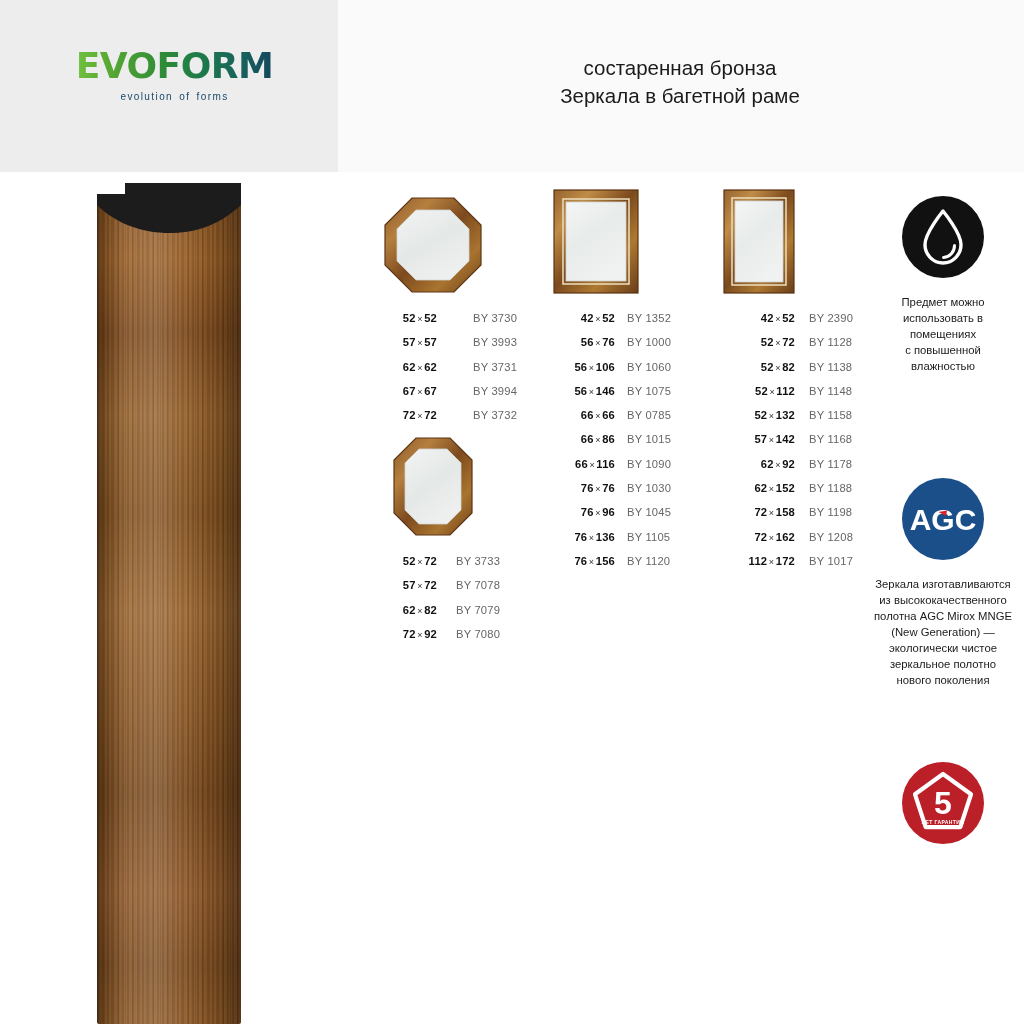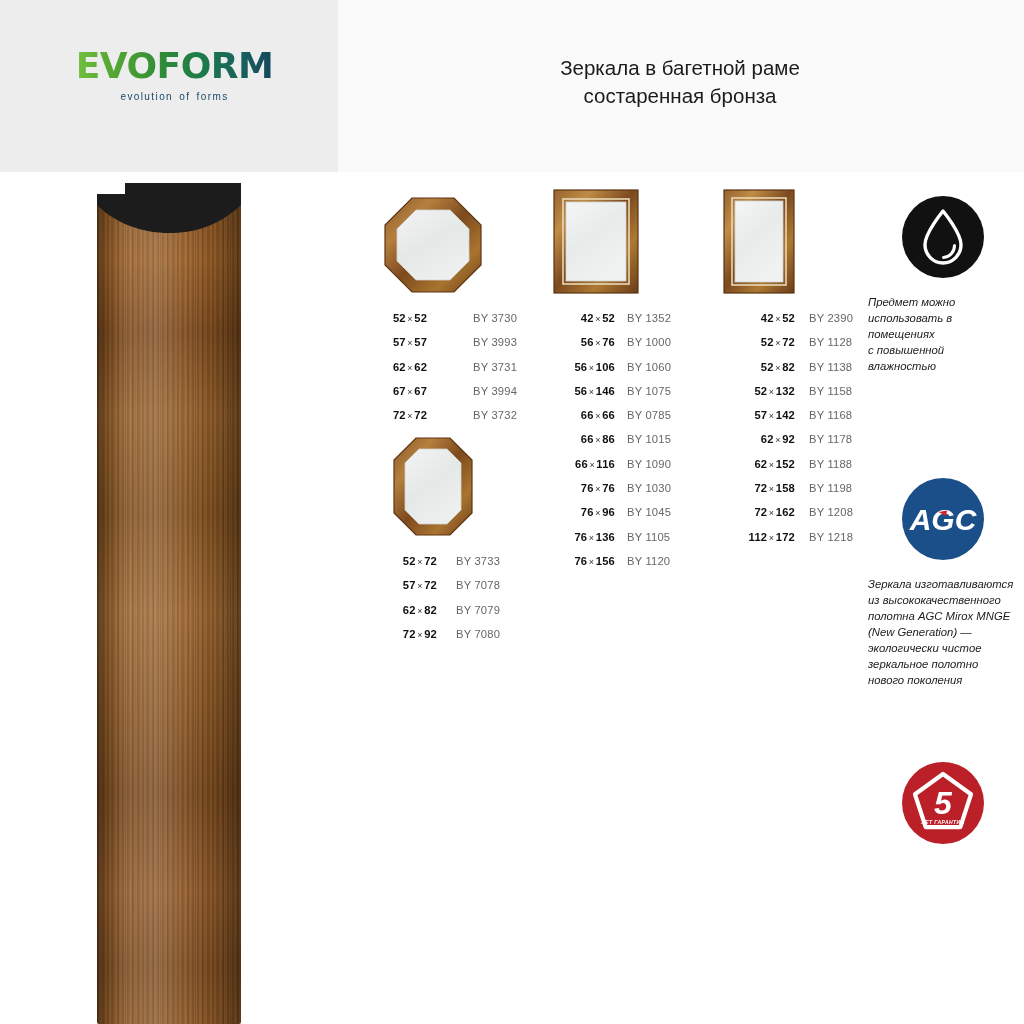--- a/index.html
+++ b/index.html
@@ -152,36 +152,35 @@
     color: #666666;
     letter-spacing: 0.2px;
   }
 
   
   #group-oct-sq   { left: 383px; top: 196px; width: 150px; }
   #group-oct-tall { left: 383px; top: 436px; width: 150px; }
   #group-rect-a   { left: 553px; top: 189px; width: 160px; }
   #group-rect-b   { left: 723px; top: 189px; width: 175px; }
 
-  #group-oct-sq   .size-dim { width: 54px; text-align: center; }
+  #group-oct-sq   .size-dim { width: 54px; }
   #group-oct-sq   .size-code { margin-left: 36px; }
   #group-oct-tall .size-dim { width: 54px; }
   #group-oct-tall .size-code { margin-left: 19px; }
   #group-rect-a   .size-dim { width: 62px; }
   #group-rect-a   .size-code { margin-left: 12px; }
   #group-rect-b   .size-dim { width: 72px; }
   #group-rect-b   .size-code { margin-left: 14px; }
 
   
   .feature {
     position: absolute;
     left: 868px;
     width: 150px;
-    text-align: left;
-    font-style: italic;
+    text-align: center;
   }
   #feature-moisture { top: 196px; }
   #feature-agc      { top: 478px; }
   #feature-warranty { top: 762px; }
 
   .feature-icon {
     display: block;
     margin: 0 auto;
   }
   .feature-text {
@@ -198,22 +197,22 @@
 <div id="header">
   <div id="header-left-bg"></div>
   <div id="header-right-bg"></div>
 
   <div id="logo">
     <div id="logo-word">EVOFORM</div>
     <div id="logo-tagline">evolution  of  forms</div>
   </div>
 
   <div id="header-title">
+    <span class="line">состаренная бронза</span>
     <span class="line">Зеркала в багетной раме</span>
-    <span class="line">состаренная бронза</span>
   </div>
 </div>
 
 <div id="frame-sample">
   <div id="frame-sample-body"></div>
   <div id="frame-sample-cap">
     <svg width="144" height="54" viewBox="0 0 144 54">
       <path d="M 28 0 L 144 0 L 144 22 C 120 44 96 50 72 50 C 48 50 20 42 0 22 L 0 11 L 28 11 Z" fill="#1c1c1c"></path>
     </svg>
   </div>
@@ -404,20 +403,24 @@
       </div>
     <div class="size-row">
         <span class="size-dim"><span>52</span><span class="x">×</span><span>72</span></span>
         <span class="size-code">BY 1128</span>
       </div>
     <div class="size-row">
         <span class="size-dim"><span>52</span><span class="x">×</span><span>82</span></span>
         <span class="size-code">BY 1138</span>
       </div>
     <div class="size-row">
+        <span class="size-dim"><span>52</span><span class="x">×</span><span>112</span></span>
+        <span class="size-code">BY 1148</span>
+      </div>
+    <div class="size-row">
         <span class="size-dim"><span>52</span><span class="x">×</span><span>132</span></span>
         <span class="size-code">BY 1158</span>
       </div>
     <div class="size-row">
         <span class="size-dim"><span>57</span><span class="x">×</span><span>142</span></span>
         <span class="size-code">BY 1168</span>
       </div>
     <div class="size-row">
         <span class="size-dim"><span>62</span><span class="x">×</span><span>92</span></span>
         <span class="size-code">BY 1178</span>
@@ -429,21 +432,21 @@
     <div class="size-row">
         <span class="size-dim"><span>72</span><span class="x">×</span><span>158</span></span>
         <span class="size-code">BY 1198</span>
       </div>
     <div class="size-row">
         <span class="size-dim"><span>72</span><span class="x">×</span><span>162</span></span>
         <span class="size-code">BY 1208</span>
       </div>
     <div class="size-row">
         <span class="size-dim"><span>112</span><span class="x">×</span><span>172</span></span>
-        <span class="size-code">BY 1218</span>
+        <span class="size-code">BY 1017</span>
       </div>
   </div>
 </div>
 
 <div class="feature" id="feature-moisture">
   <svg class="feature-icon" width="82" height="82" viewBox="0 0 82 82">
     <circle cx="41" cy="41" r="41" fill="#111111"></circle>
     <path d="M41 15 C41 15 23 37 23 48.5 C23 58.7 31.1 67 41 67 C50.9 67 59 58.7 59 48.5 C59 37 41 15 41 15 Z" fill="none" stroke="#ffffff" stroke-width="3.4" stroke-linejoin="round"></path>
     <path d="M52.5 49.5 C52.5 56 47.8 61 41.5 61.4" fill="none" stroke="#ffffff" stroke-width="3" stroke-linecap="round"></path>
   </svg>

